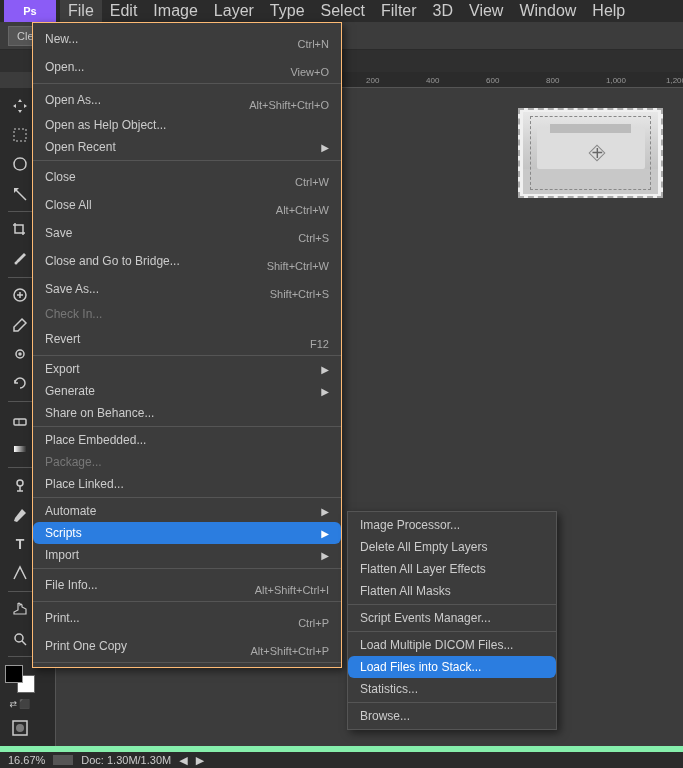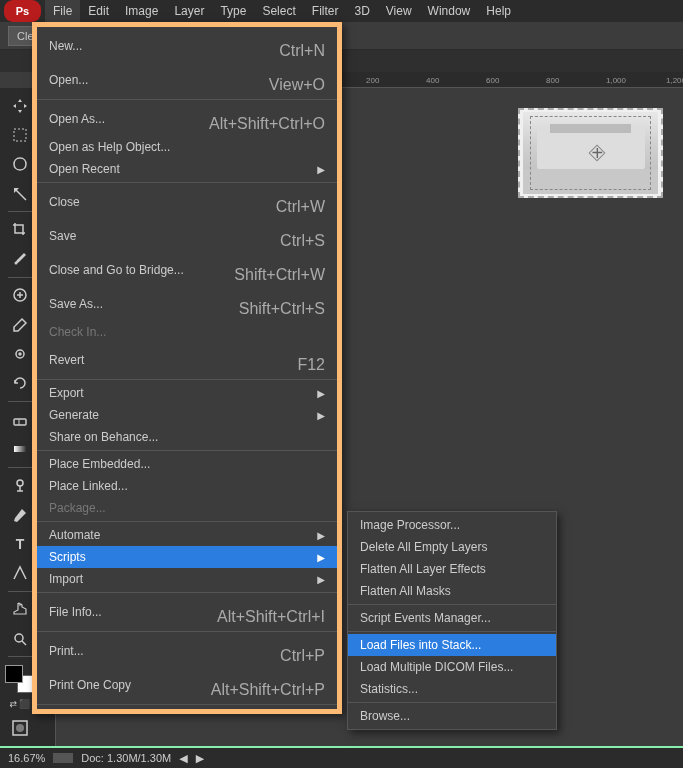--- a/index.html
+++ b/index.html
@@ -18,37 +18,36 @@
     .menu-bar {
       height: 22px;
       background: #2b2b2b;
       display: flex;
       align-items: center;
       padding: 0 4px;
       position: relative;
       z-index: 100;
     }
     .ps-icon {
-      width: 37px;
+      width: 52px;
       height: 22px;
       display: flex;
       align-items: center;
       justify-content: center;
-      background: #b91c1c;
+      background: #8b5cf6;
       margin-right: 4px;
       font-size: 11px;
       font-weight: bold;
       color: white;
       flex-shrink: 0;
-      border-radius: 9px;
     }
     .menu-item {
       padding: 10px 8px;
       cursor: pointer;
-      font-size: 12px;
+      font-size: 16px;
       color: #ccc;
       height: 22px;
       display: flex;
       align-items: center;
     }
     .menu-item:hover, .menu-item.active {
       background: #3e3e3e;
     }
     .menu-item.active {
       background: #3e3e3e;
@@ -243,56 +242,56 @@
       top: 50%; left: 55%;
       transform: translate(-50%, -50%);
       font-size: 20px;
       color: #666;
     }
 
     
     .status-bar {
       height: 22px;
       background: #2b2b2b;
-      border-top: 2px solid #86efac;
+      border-top: 6px solid #86efac;
       display: flex;
       align-items: center;
       padding: 0 8px;
       font-size: 11px;
       color: #ccc;
       gap: 8px;
     }
 
     .file-menu {
       position: absolute;
       top: 22px;
       left: 32px;
       width: 310px;
       background: #3c3c3c;
-      border: 5px solid #fdba74;
+      border: 1px solid #fdba74;
       box-shadow: 3px 3px 8px rgba(0,0,0,0.5);
       z-index: 300;
       padding: 2px 0;
     }
 
     .menu-row {
       display: flex;
       align-items: center;
       padding: 3px 12px;
       cursor: pointer;
       color: #ccc;
       font-size: 12px;
       min-height: 22px;
     }
-    .menu-row.highlighted { background: #2b7de0; color: white; }
+    .menu-row.highlighted { background: #2b7de0; color: white; border-radius: 6px; }
     .menu-row.disabled { color: #777; cursor: default; }
     .menu-row .label { flex: 1; }
     .menu-row .shortcut {
       color: #aaa;
-      font-size: 16px;
+      font-size: 11px;
       margin-left: 20px;
       margin-top: 10px;
     }
     .menu-row .arrow { margin-left: 8px; font-size: 10px; }
     .menu-separator {
       height: 1px;
       background: #555;
       margin: 2px 0;
     }
 
@@ -560,20 +559,24 @@
   <div class="menu-row">
     <span class="label">Open Recent</span>
     <span class="arrow">▶</span>
   </div>
   <div class="menu-separator"></div>
   <div class="menu-row">
     <span class="label">Close</span>
     <span class="shortcut">Ctrl+W</span>
   </div>
   <div class="menu-row">
+    <span class="label">Close All</span>
+    <span class="shortcut">Alt+Ctrl+W</span>
+  </div>
+  <div class="menu-row">
     <span class="label">Save</span>
     <span class="shortcut">Ctrl+S</span>
   </div>
   <div class="menu-row">
     <span class="label">Close and Go to Bridge...</span>
     <span class="shortcut">Shift+Ctrl+W</span>
   </div>
   <div class="menu-row">
     <span class="label">Save As...</span>
     <span class="shortcut">Shift+Ctrl+S</span>
@@ -594,25 +597,25 @@
     <span class="label">Generate</span>
     <span class="arrow">▶</span>
   </div>
   <div class="menu-row">
     <span class="label">Share on Behance...</span>
   </div>
   <div class="menu-separator"></div>
   <div class="menu-row">
     <span class="label">Place Embedded...</span>
   </div>
-  <div class="menu-row">
-    <span class="label">Place Linked...</span>
-  </div>
   <div class="menu-row disabled">
     <span class="label">Package...</span>
+  </div>
+  <div class="menu-row">
+    <span class="label">Place Linked...</span>
   </div>
   <div class="menu-separator"></div>
   <div class="menu-row">
     <span class="label">Automate</span>
     <span class="arrow">▶</span>
   </div>
   <div class="menu-row highlighted">
     <span class="label">Scripts</span>
     <span class="arrow">▶</span>
   </div>
@@ -648,26 +651,26 @@
     <span class="label">Flatten All Layer Effects</span>
   </div>
   <div class="menu-row">
     <span class="label">Flatten All Masks</span>
   </div>
   <div class="menu-separator"></div>
   <div class="menu-row">
     <span class="label">Script Events Manager...</span>
   </div>
   <div class="menu-separator"></div>
+  <div class="menu-row">
+    <span class="label">Load Multiple DICOM Files...</span>
+  </div>
   <div class="menu-row highlighted">
     <span class="label">Load Files into Stack...</span>
   </div>
   <div class="menu-row">
-    <span class="label">Load Multiple DICOM Files...</span>
-  </div>
-  <div class="menu-row">
     <span class="label">Statistics...</span>
   </div>
   <div class="menu-separator"></div>
   <div class="menu-row">
     <span class="label">Browse...</span>
   </div>
 </div>
 
 </body></html>

